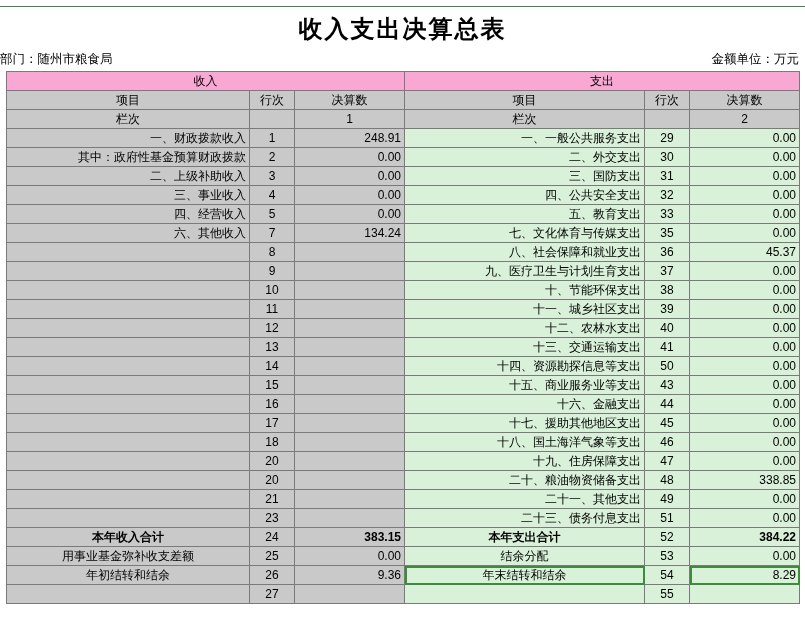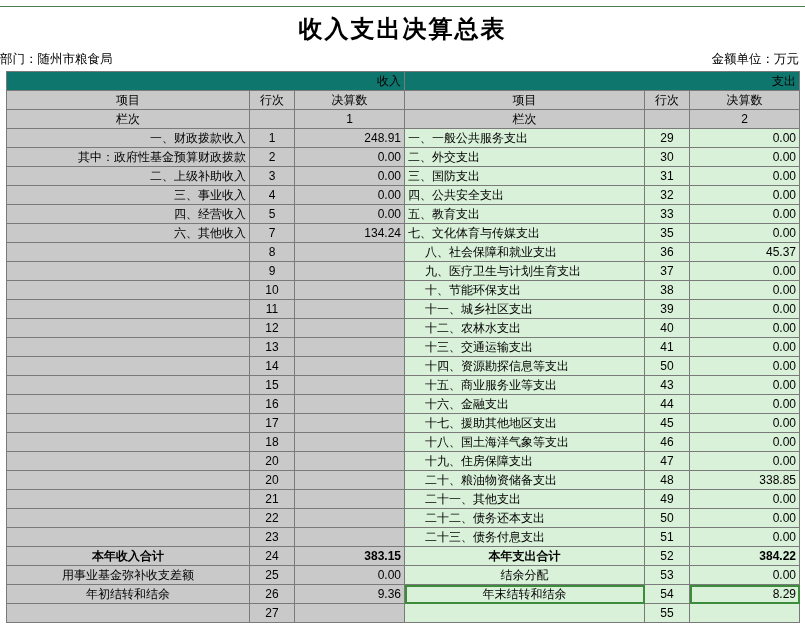--- a/index.html
+++ b/index.html
@@ -50,39 +50,39 @@
   table.main td {
     border: 1px solid #7a7a7a;
     height: 18px;
     padding: 0 3px;
     font-size: 12px;
     line-height: 16px;
     overflow: hidden;
     white-space: nowrap;
   }
   .grp {
-    background: #0f766e;
-    text-align: right;
+    background: #f9a8d4;
+    text-align: center;
     font-size: 12.5px;
   }
   .hdr {
     background: #c9c9c9;
     text-align: center;
   }
   .lan {
     background: #c9c9c9;
     text-align: center;
   }
   .lbl-in {
     background: #c9c9c9;
     text-align: right;
   }
   .lbl-out {
     background: #d9f0d9;
-    text-align: left;
+    text-align: right;
   }
   .num-in {
     background: #c9c9c9;
     text-align: right;
     padding-right: 5px;
   }
   .num-out {
     background: #d9f0d9;
     text-align: right;
     padding-right: 5px;
@@ -308,28 +308,20 @@
         <tr>
           <td class="lbl-in"></td>
           <td class="row-in">21</td>
           <td class="num-in"></td>
           <td class="lbl-out indent1">二十一、其他支出</td>
           <td class="row-out">49</td>
           <td class="num-out">0.00</td>
         </tr>
         <tr>
           <td class="lbl-in"></td>
-          <td class="row-in">22</td>
-          <td class="num-in"></td>
-          <td class="lbl-out indent1">二十二、债务还本支出</td>
-          <td class="row-out">50</td>
-          <td class="num-out">0.00</td>
-        </tr>
-        <tr>
-          <td class="lbl-in"></td>
           <td class="row-in">23</td>
           <td class="num-in"></td>
           <td class="lbl-out indent1">二十三、债务付息支出</td>
           <td class="row-out">51</td>
           <td class="num-out">0.00</td>
         </tr>
         <tr>
           <td class="lbl-in bold ctr">本年收入合计</td>
           <td class="row-in">24</td>
           <td class="num-in bold">383.15</td>

